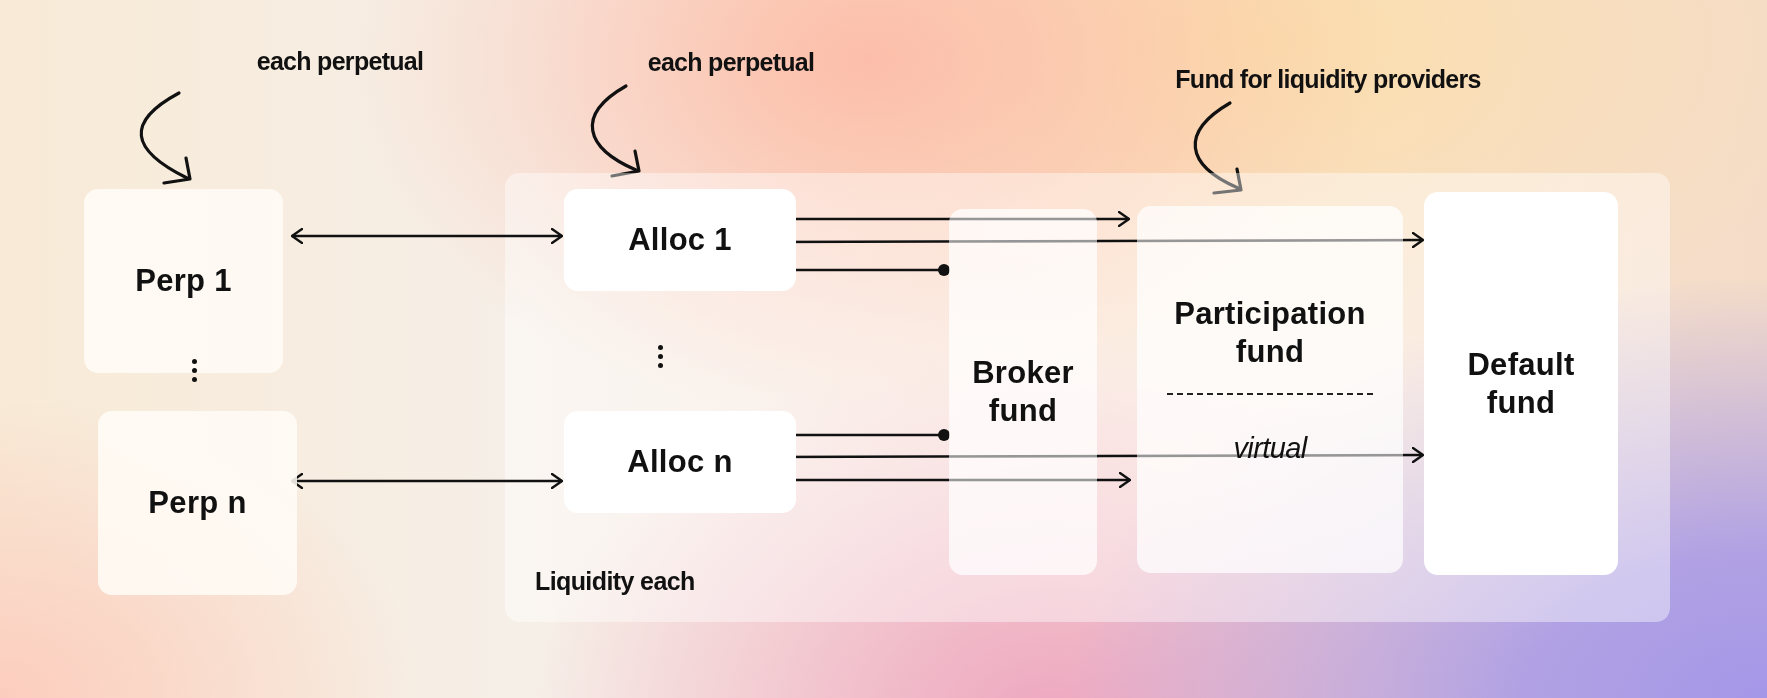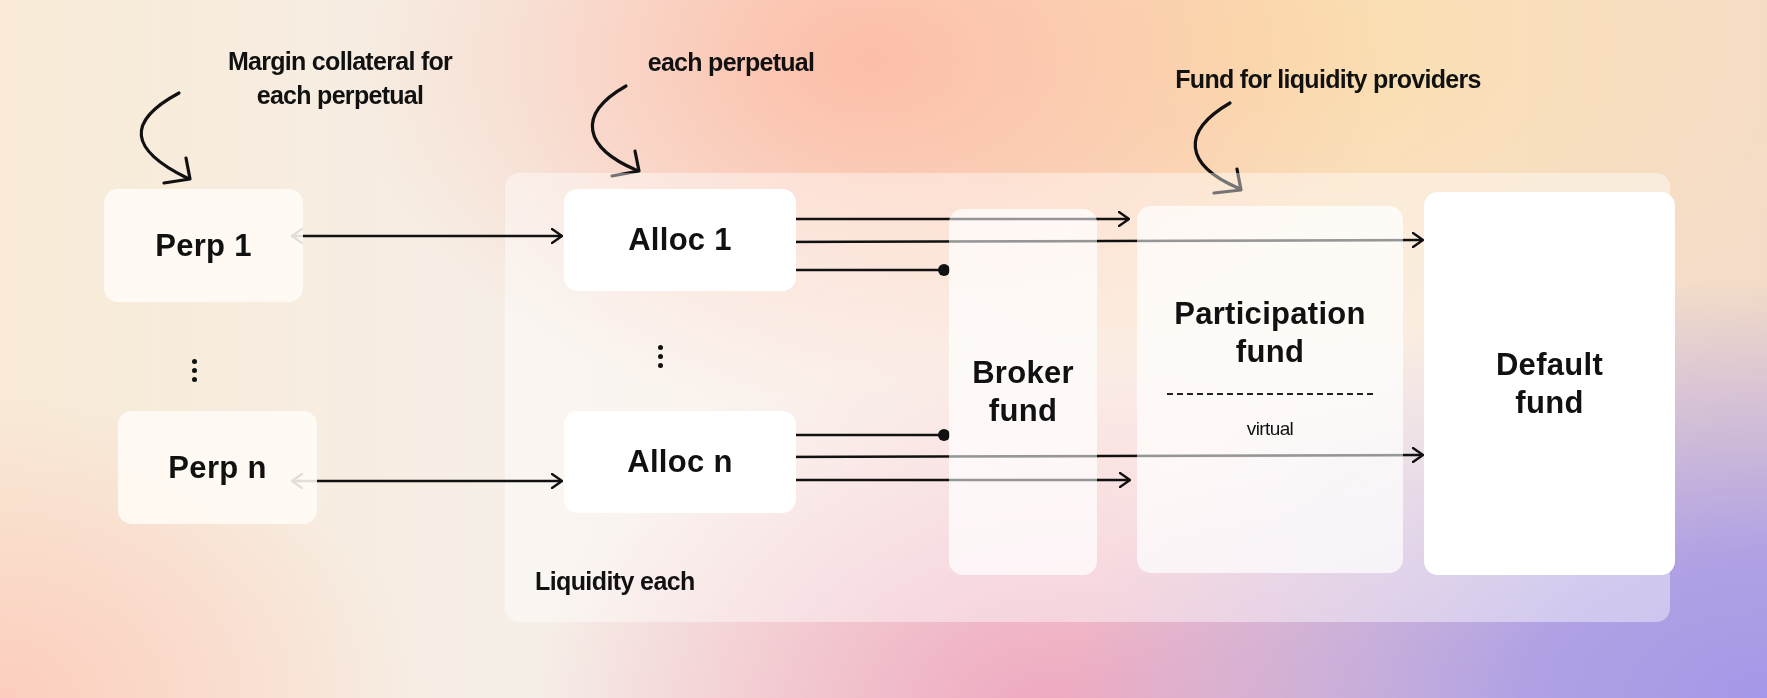--- a/index.html
+++ b/index.html
@@ -22,35 +22,35 @@
   }
   .pool-label {
     position: absolute; left: 535px; top: 567px; font-size: 25px; font-weight: 700;
     letter-spacing: -0.6px;
   }
   .box {
     position: absolute; border-radius: 14px;
     display: flex; align-items: center; justify-content: center; text-align: center;
     font-weight: 700; font-size: 31px; line-height: 38px; letter-spacing: 0.3px;
   }
-  .perp { background: rgba(255,252,246,0.88); width: 199px; height: 113px; left: 104px; }
+  .perp { background: rgba(255,252,246,0.88); width: 199px; height: 184px; left: 84px; }
   .alloc { background: #ffffff; width: 232px; height: 102px; left: 564px; }
   .broker { background: rgba(255,255,255,0.72); left: 949px; top: 209px; width: 148px; height: 366px; }
   .partic {
     background: rgba(255,255,255,0.72); left: 1137px; top: 206px; width: 266px; height: 367px;
     display: block;
   }
   .partic .title { margin-top: 89px; }
   .partic .dash {
     margin: 22px auto 0; width: 206px; border-top: 2px dashed #222; height: 0;
   }
   .partic .virtual {
-    margin-top: 15px; font-weight: 400; font-size: 19px; letter-spacing: -0.6px;
+    margin-top: 34px; font-style: italic; font-weight: 400; font-size: 29px; letter-spacing: -0.6px;
   }
-  .default { background: #ffffff; left: 1424px; top: 192px; width: 251px; height: 383px; }
+  .default { background: #ffffff; left: 1424px; top: 192px; width: 194px; height: 383px; }
   .annot {
     position: absolute; font-size: 25px; font-weight: 700; line-height: 34px;
     text-align: center; letter-spacing: -0.7px;
   }
   .vdots { position: absolute; width: 6px; }
   .vdots span {
     display: block; width: 5px; height: 5px; border-radius: 50%; background: #111; margin-bottom: 4px;
   }
 </style>
 </head>
@@ -61,21 +61,20 @@
     <path d="M179 93 C 125 122, 130 150, 187 178"></path>
     <path d="M164 183 L 190 179 L 186 158"></path>
     <path d="M626 86 C 575 115, 585 148, 636 170"></path>
     <path d="M612 176 L 639 171 L 635 151"></path>
     <path d="M1230 103 C 1180 132, 1185 165, 1238 188"></path>
     <path d="M1214 193 L 1241 190 L 1237 169"></path>
   </g>
 </svg>
 
 <div class="annot" style="left:218px; top:44px; width:244px;">
-  <div>Margin collateral for</div>
   <div>each perpetual</div>
 </div>
 <div class="annot" style="left:566px; top:45px; width:326px;">
   <div style="padding-left:4px;">each perpetual</div>
 </div>
 <div class="annot" style="left:1160px; top:62px; width:336px;">Fund for liquidity providers</div>
 
 <div class="pool"></div>
 <div class="pool-label">Liquidity each</div>
 

